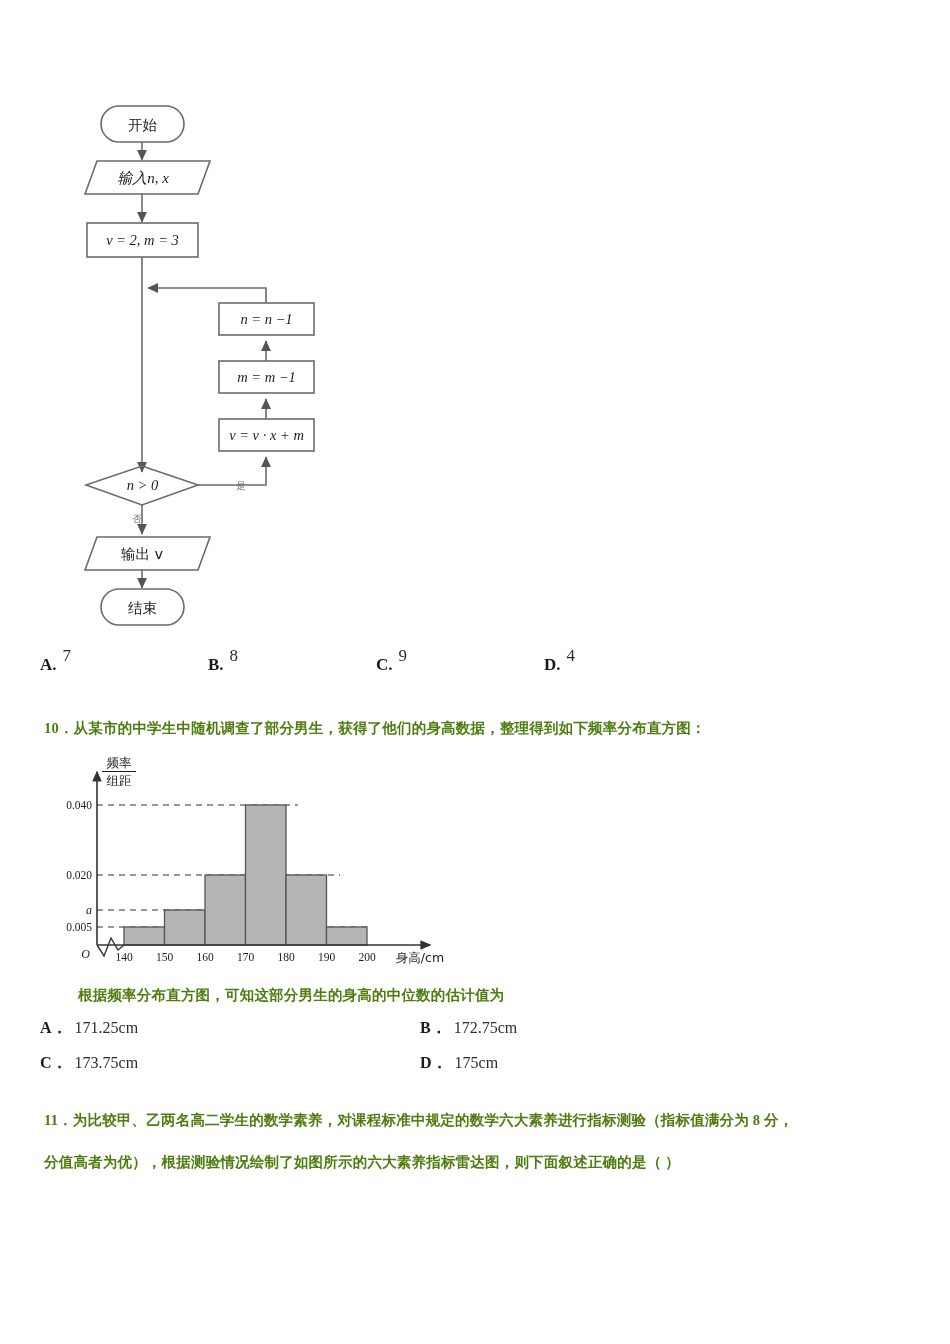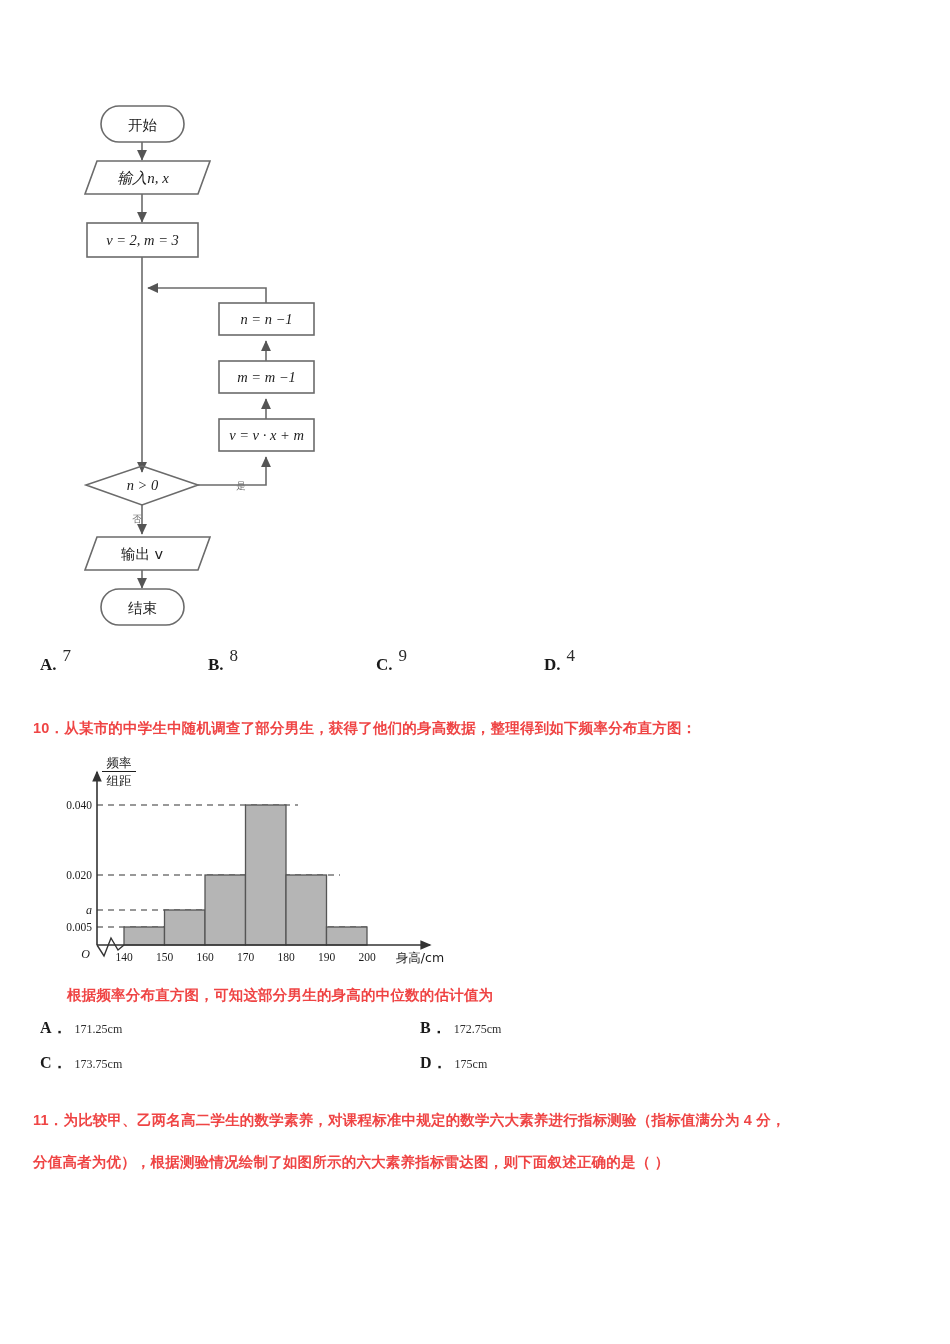--- a/index.html
+++ b/index.html
@@ -53,27 +53,27 @@
     top: -9px;
     color: #2a2a2a;
   }
 
   #q9-options { top: 655px; }
   #q9-options .opt-cell { width: 168px; }
 
   
   .qtext {
     position: absolute;
-    left: 33px;
+    left: 44px;
     width: 880px;
-    font-family: Liberation Sans, sans-serif;
+    font-family: Liberation Serif, serif;
     font-weight: bold;
     font-size: 14.5px;
     letter-spacing: 0.2px;
-    color: #ef4444;
+    color: #4d7c0f;
     line-height: 1.5;
   }
   #q10-stem { top: 718px; }
   #q10-sub  { top: 985px; margin-left: 34px; }
   #q11-stem-1 { top: 1110px; }
   #q11-stem-2 { top: 1152px; }
 
   
   #histogram {
     position: absolute;
@@ -87,21 +87,21 @@
   
   .opt2-row {
     position: absolute;
     left: 40px;
     width: 880px;
     display: flex;
   }
   .opt2-cell { width: 380px; display: flex; align-items: baseline; }
   .opt2-letter { font-weight: bold; font-size: 16px; font-family: "Liberation Serif", serif; }
   .opt2-dot { font-weight: bold; font-size: 16px; margin-right: 7px; }
-  .opt2-val { font-size: 12px; color: #2e2e2e; text-align: right; }
+  .opt2-val { font-size: 16px; color: #2e2e2e; text-align: right; }
   #q10-opts-1 { top: 1018px; }
   #q10-opts-2 { top: 1053px; }
 </style>
 </head>
 <body>
 
 <div id="flowchart">
   <svg width="950" height="650" viewBox="0 0 950 650" xmlns="http://www.w3.org/2000/svg">
     <defs>
       <marker id="arrow" markerWidth="9" markerHeight="9" refX="6.5" refY="3.2" orient="auto" markerUnits="strokeWidth">
@@ -273,14 +273,14 @@
     <span class="opt2-dot">．</span>
     <span class="opt2-val">173.75cm</span>
   </div>
   <div class="opt2-cell">
     <span class="opt2-letter">D</span>
     <span class="opt2-dot">．</span>
     <span class="opt2-val">175cm</span>
   </div>
 </div>
 
-<div class="qtext" id="q11-stem-1">11．为比较甲、乙两名高二学生的数学素养，对课程标准中规定的数学六大素养进行指标测验（指标值满分为 4 分，</div>
+<div class="qtext" id="q11-stem-1">11．为比较甲、乙两名高二学生的数学素养，对课程标准中规定的数学六大素养进行指标测验（指标值满分为 8 分，</div>
 <div class="qtext" id="q11-stem-2">分值高者为优），根据测验情况绘制了如图所示的六大素养指标雷达图，则下面叙述正确的是（  ）</div>
 
 </body></html>

